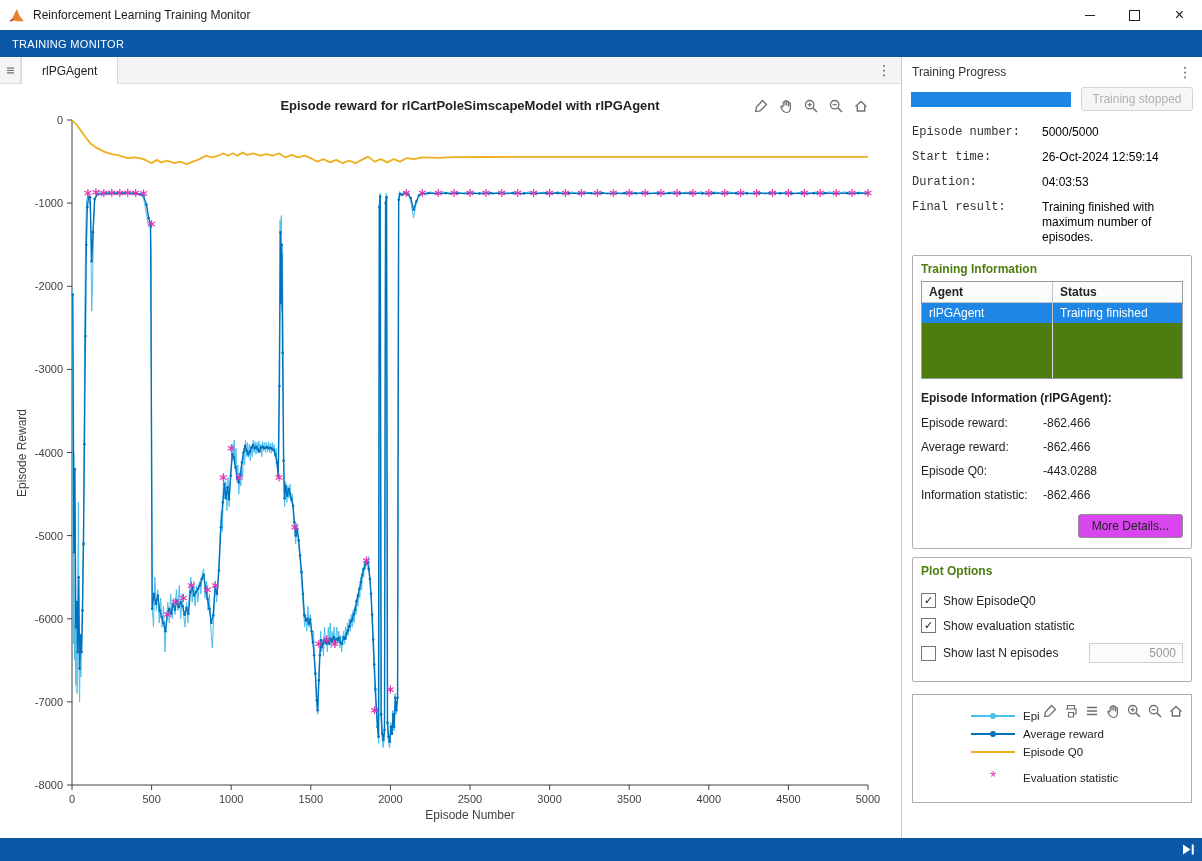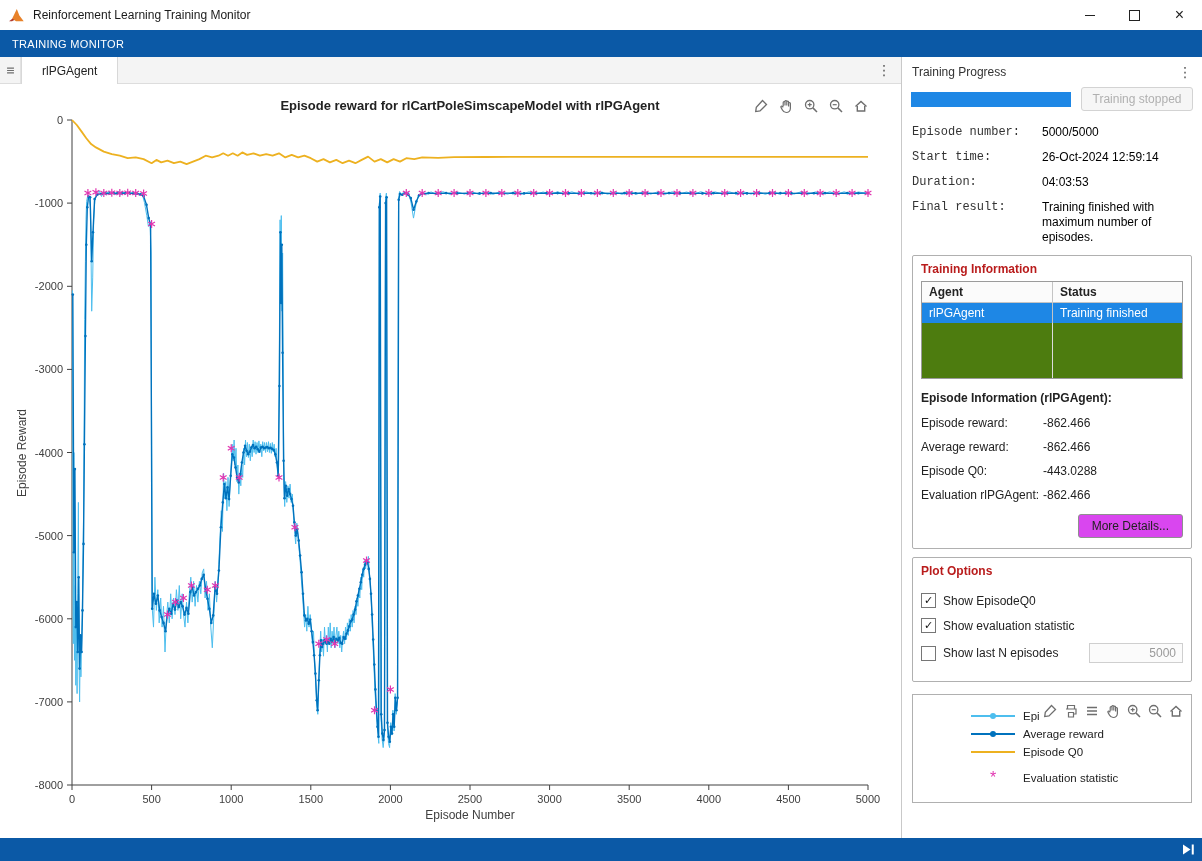--- a/index.html
+++ b/index.html
@@ -42,21 +42,21 @@
   .rp-content{padding:0 10px 8px;flex:1;}
   .progress-row{display:flex;align-items:center;gap:10px;margin:4px 0 14px;justify-content:center;}
   .progress-track{width:160px;height:15px;background:#e8e8e8;flex:none;}
   .progress-fill{height:100%;width:0;}
   .stop-btn{height:24px;padding:0 11px;font-size:12px;color:#b0b0b0;background:#f6f6f6;
             border:1px solid #d3d3d3;border-radius:3px;white-space:nowrap;}
   .field-row{display:flex;margin-bottom:10px;}
   .field-label{width:130px;color:#333;flex:none;font-family:Liberation Mono, monospace;}
   .field-value{flex:1;color:#000000;line-height:1.25;}
   .groupbox{border:1px solid #b0b0b0;border-radius:2px;margin-top:8px;}
-  .gb-title{font-weight:bold;padding:6px 8px 5px;color:#b91c1c;}
+  .gb-title{font-weight:bold;padding:6px 8px 5px;color:#4d7c0f;}
   .gb-content{padding:0 8px 8px;}
   .ti-table{border:1px solid #9b9b9b;height:96px;position:relative;background:#4d7c0f;margin-bottom:12px;overflow:hidden;}
   .ti-divider{position:absolute;left:130px;top:0;bottom:0;width:1px;background:#dcdcdc;}
   .ti-thead{display:flex;border-bottom:1px solid #c4c4c4;background:#fbfbfb;font-weight:bold;position:relative;}
   .ti-th{padding:3px 7px;}
   .ti-th.agent,.ti-td.agent{width:116px;flex:none;border-right:1px solid #c4c4c4;}
   .ti-row{display:flex;color:#fff;position:relative;}
   .ti-td{padding:3px 7px;flex:1;}
   .ep-title{font-weight:bold;margin:2px 0 11px;}
   .ep-row{display:flex;margin-bottom:10px;}
@@ -572,21 +572,21 @@
           </div>
           <div class="ep-row">
             <div class="ep-label">Average reward:</div>
             <div class="ep-value">-862.466</div>
           </div>
           <div class="ep-row">
             <div class="ep-label">Episode Q0:</div>
             <div class="ep-value">-443.0288</div>
           </div>
           <div class="ep-row">
-            <div class="ep-label">Evaluation rlPGAgent:</div>
+            <div class="ep-label">Information statistic:</div>
             <div class="ep-value">-862.466</div>
           </div>
           <div class="more-row">
             <button class="more-btn">More Details...</button>
           </div>
         </div>
       </div>
 
       <div class="groupbox">
         <div class="gb-title">Plot Options</div>

